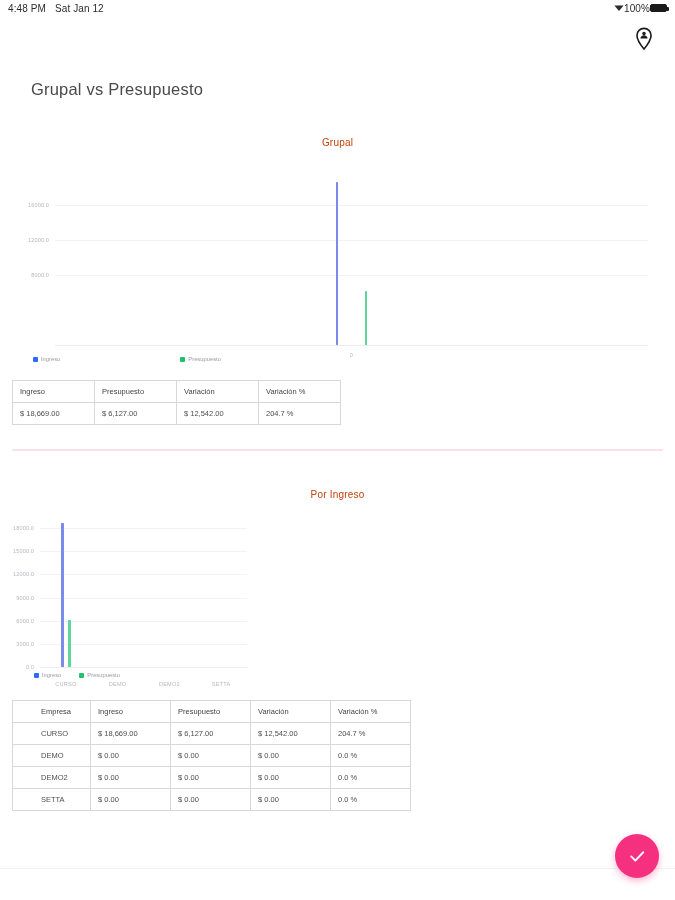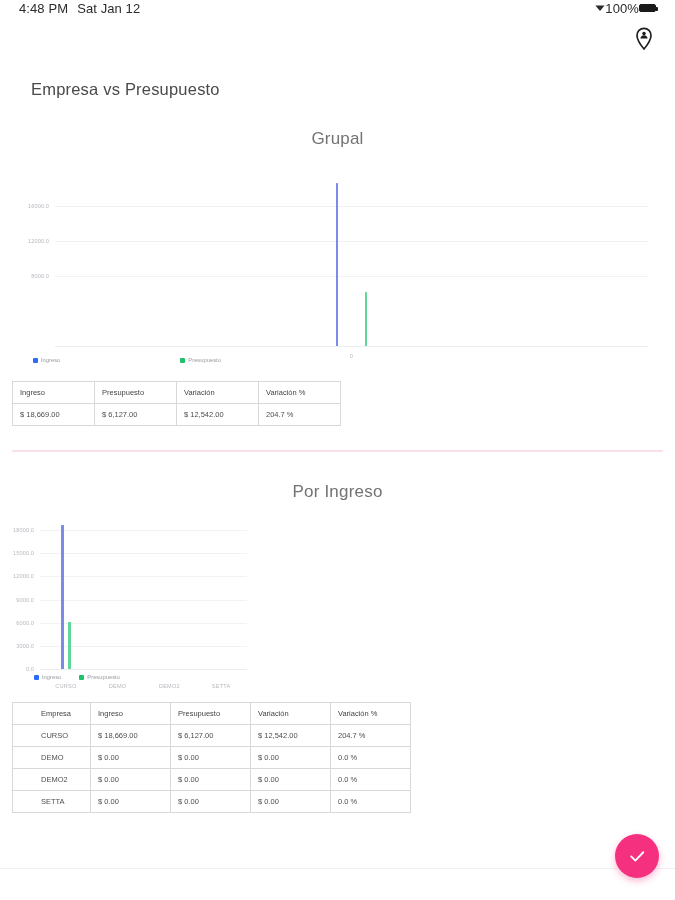--- a/index.html
+++ b/index.html
@@ -10,22 +10,22 @@
     color: #3c3c3c;
     overflow: hidden;
   }
 
   
   .statusbar {
     height: 16px;
     display: flex;
     align-items: center;
     justify-content: space-between;
-    padding: 0 19px;
-    font-size: 13px;
+    padding: 0 8px;
+    font-size: 10px;
     color: #2b2b2b;
     letter-spacing: .1px;
   }
   .status-left { display: flex; align-items: center; gap: 9px; }
   .status-right { display: flex; align-items: center; gap: 0; }
   .wifi-glyph { display: inline-block; width: 10px; height: 8px; position: relative; }
   .wifi-glyph svg { display:block; }
   .battery {
     width: 17px; height: 8px;
     border: 1px solid #1a1a1a;
@@ -58,24 +58,25 @@
     font-weight: 400;
     color: #4a4a4a;
     padding: 18px 0 0 31px;
     letter-spacing: .2px;
   }
 
   
   .section { padding-top: 30px; }
   .section-title {
     text-align: center;
-    font-size: 17px;
-    color: #737373;
+    font-size: 10px;
+    color: #c2410c;
     font-weight: 400;
     letter-spacing: .2px;
+    margin-top: 8px;
   }
 
   
   .chart-wrap { position: relative; }
   .chart-area { position: relative; }
   .gridline {
     position: absolute;
     height: 1px;
     background: #f2f2f4;
     left: 0; right: 0;
@@ -199,21 +200,21 @@
 <div class="appbar">
   <span class="account-pin">
     <svg width="26" height="26" viewBox="0 0 24 24">
       <path d="M12 2.2c-3.6 0-6.5 2.9-6.5 6.5 0 4.6 6.5 12.6 6.5 12.6s6.5-8 6.5-12.6c0-3.6-2.9-6.5-6.5-6.5z" fill="none" stroke="#1c1c1c" stroke-width="1.5"></path>
       <circle cx="12" cy="6.9" r="1.6" fill="#1c1c1c"></circle>
       <path d="M8.7 11.6c0-1.9 1.5-3.1 3.3-3.1s3.3 1.2 3.3 3.1z" fill="#1c1c1c"></path>
     </svg>
   </span>
 </div>
 
-<div class="page-title">Empresa vs Presupuesto</div>
+<div class="page-title">Grupal vs Presupuesto</div>
 
 <div class="section">
   <div class="section-title">Grupal</div>
 
   <div class="chart-wrap">
     <div class="chart-area" id="chart1">
         <div class="gridline" style="top: 35px;"></div>
         <div class="ytick" style="top: 35px; right: 599px;">16000.0</div>
         <div class="gridline" style="top: 70px;"></div>
         <div class="ytick" style="top: 70px; right: 599px;">12000.0</div>

